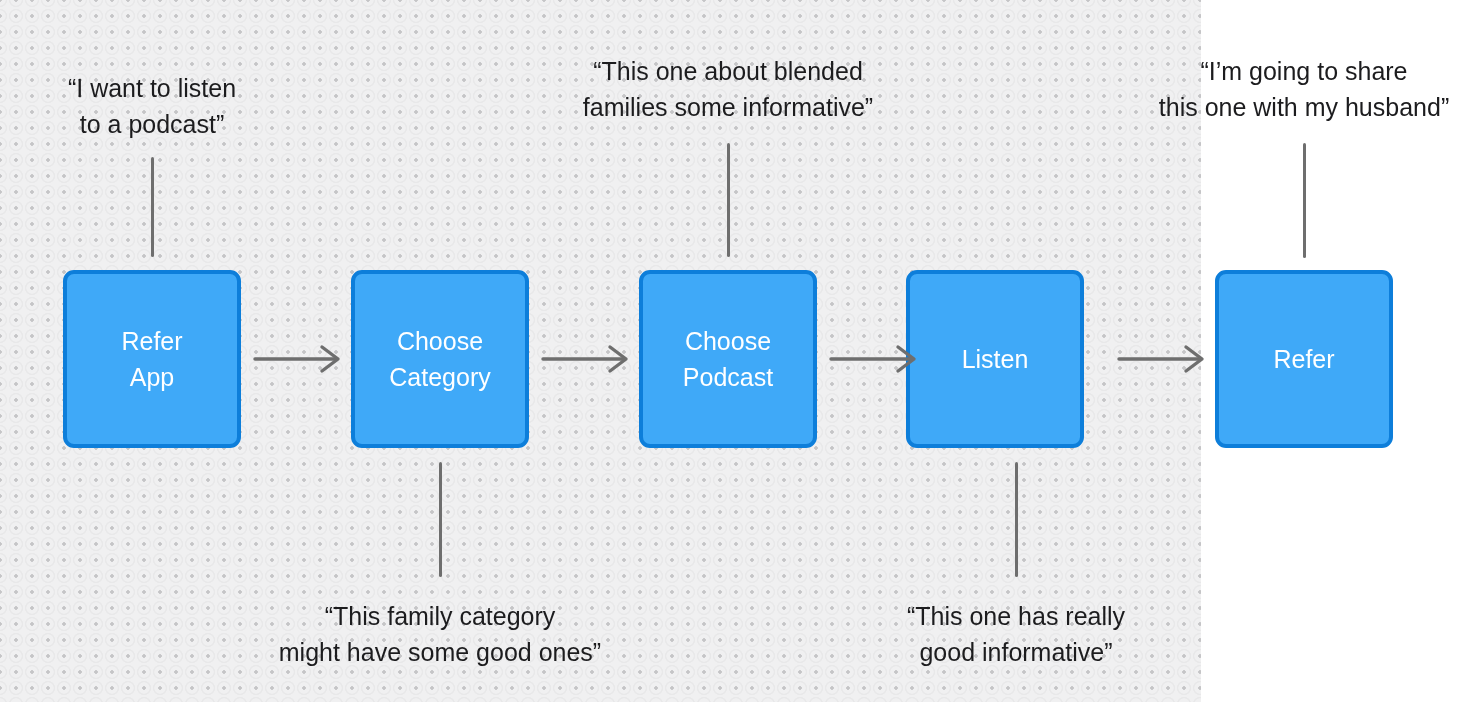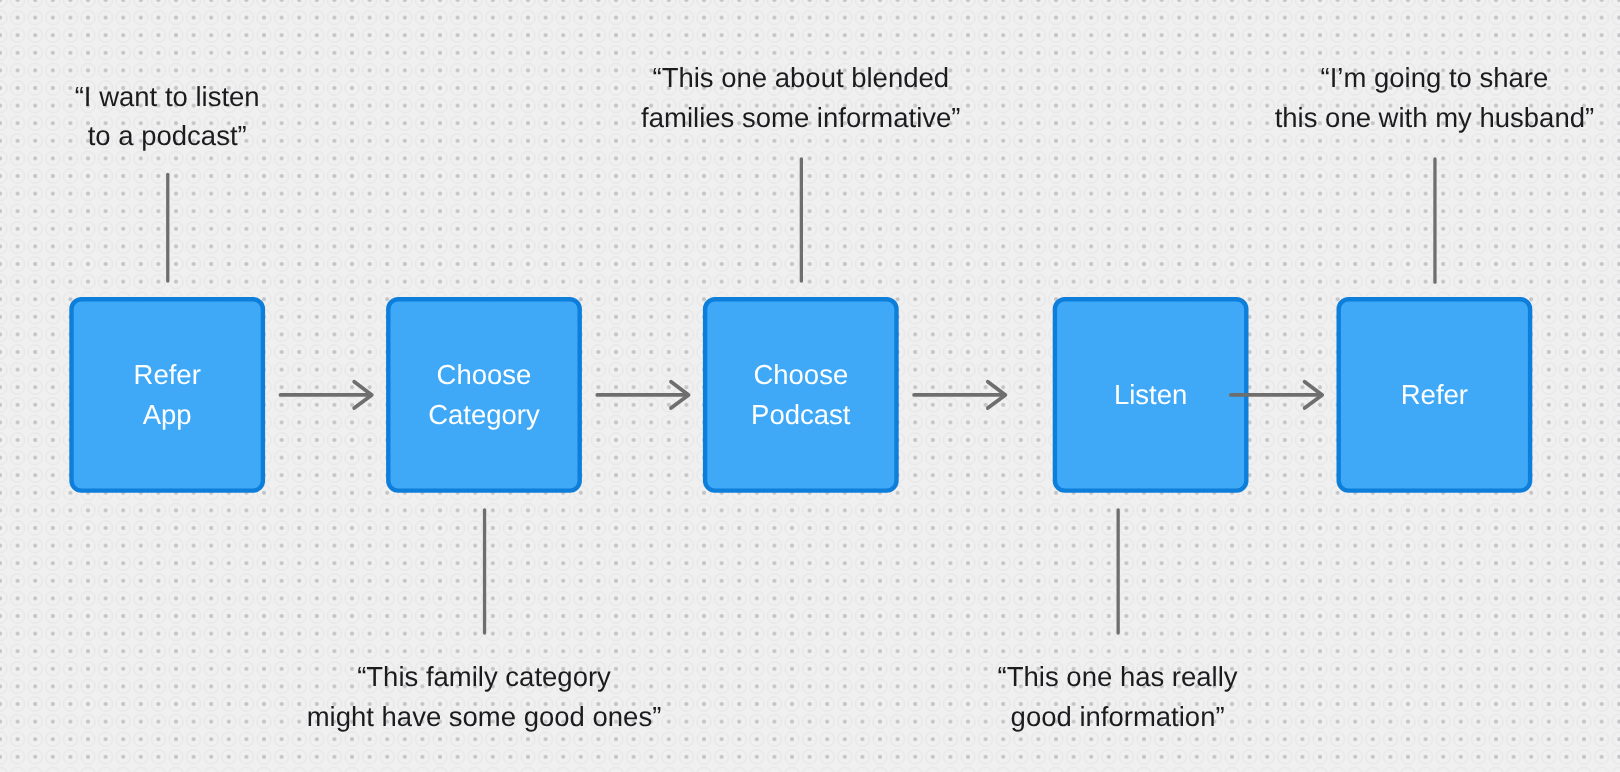--- a/index.html
+++ b/index.html
@@ -3,21 +3,21 @@
 <meta charset="utf-8">
 <style>
   * { margin: 0; padding: 0; box-sizing: border-box; }
   html, body { width: 1473px; height: 702px; }
   body {
     font-family: "Liberation Sans", "DejaVu Sans", sans-serif;
     overflow: hidden;
   }
   .canvas {
     position: relative;
-    width: 1473px;
+    width: 1201px;
     height: 702px;
     background-color: #f0f0f1;
     background-image:
       radial-gradient(circle, #c5c5c7 1.5px, rgba(0,0,0,0) 2.1px),
       radial-gradient(circle, rgba(0,0,0,0) 5.4px, rgba(0,0,0,0.030) 5.9px, rgba(0,0,0,0.030) 6.8px, rgba(0,0,0,0) 7.4px);
     background-size: 16px 16px, 16px 16px;
     background-position: 8px 8px, 8px 8px;
   }
   .node {
     position: absolute;
@@ -72,21 +72,21 @@
 
 <div class="canvas">
 
   <div class="quote" style="left:-28px; top:70px;">“I want to listen
 to a podcast”</div>
   <div class="quote" style="left:260px; top:598px;text-align:center;">“This family category
 might have some good ones”</div>
   <div class="quote" style="left:548px; top:53px;">“This one about blended
 families some informative”</div>
   <div class="quote" style="left:836px; top:598px;">“This one has really
-good information”</div>
+good informative”</div>
   <div class="quote" style="left:1124px; top:53px;">“I’m going to share
 this one with my husband”</div>
 
   <div class="vline" style="left:150.5px; top:157px; height:100px;"></div>
   <div class="vline" style="left:438.5px; top:462px; height:115px;"></div>
   <div class="vline" style="left:726.5px; top:143px; height:114px;"></div>
   <div class="vline" style="left:1014.5px; top:462px; height:115px;"></div>
   <div class="vline" style="left:1302.5px; top:143px; height:115px;"></div>
 
   <div class="node" style="left:63px;">
@@ -94,21 +94,21 @@
 App</span>
   </div>
   <div class="node" style="left:351px;">
     <span class="label">Choose
 Category</span>
   </div>
   <div class="node" style="left:639px;">
     <span class="label">Choose
 Podcast</span>
   </div>
-  <div class="node" style="left:957px;">
+  <div class="node" style="left:906px;">
     <span class="label">Listen</span>
   </div>
   <div class="node" style="left:1215px;justify-content:center;">
     <span class="label">Refer</span>
   </div>
 
   <svg class="arrow" style="left:252px;" viewBox="0 0 90 30">
     <line x1="3" y1="15" x2="83" y2="15"></line>
     <polyline points="70,3 86,15 70,27"></polyline>
   </svg>

